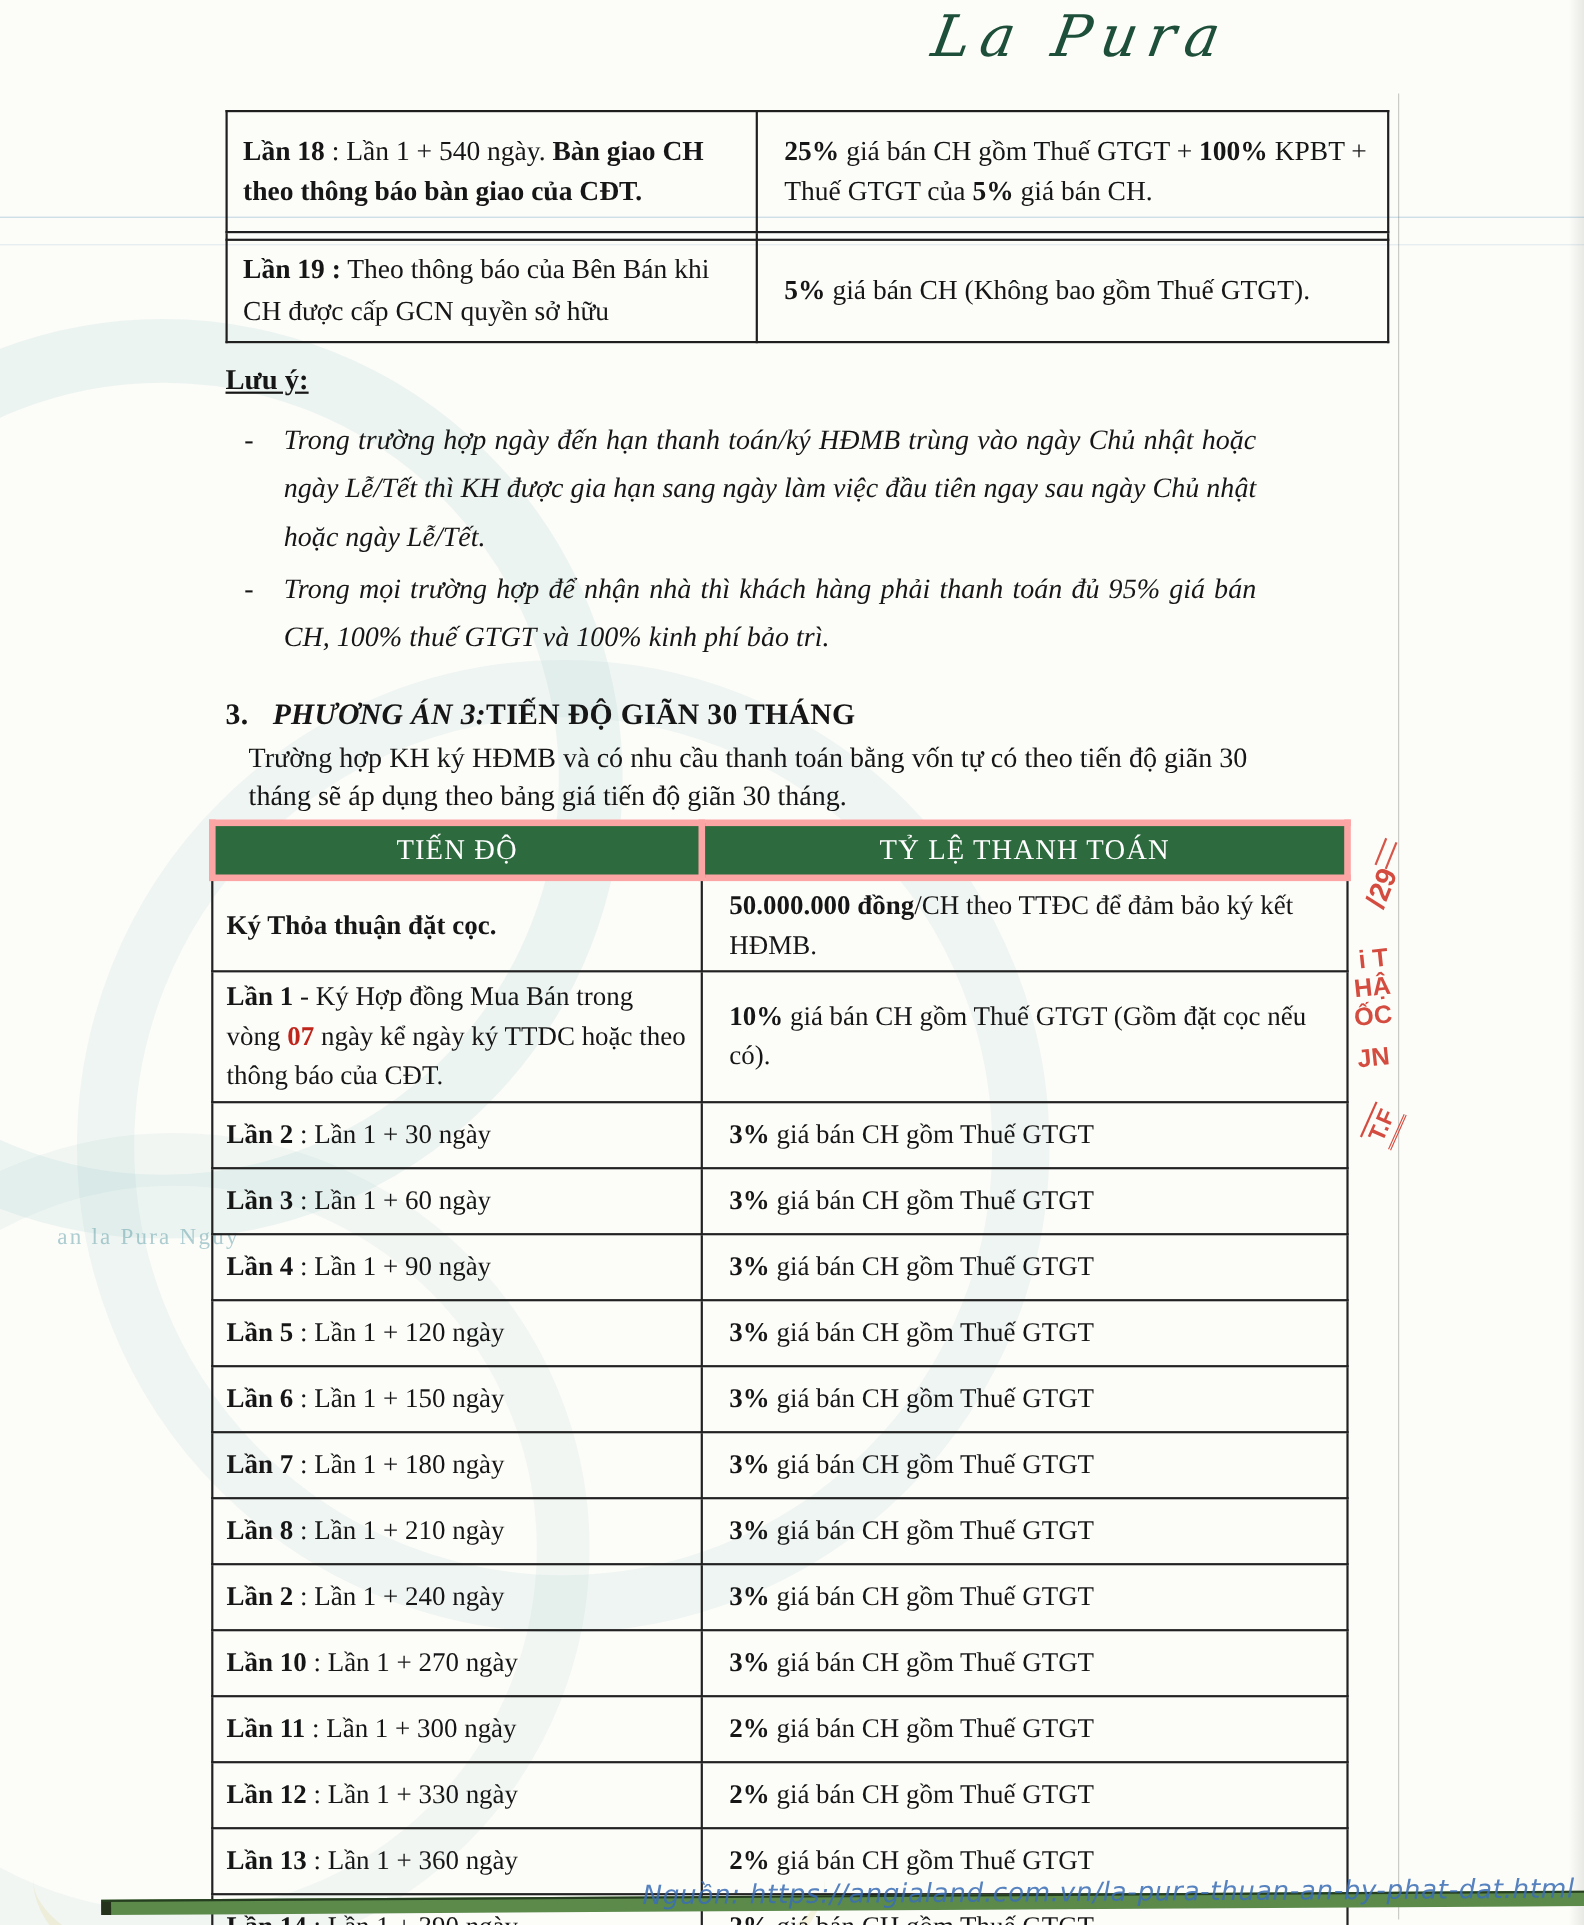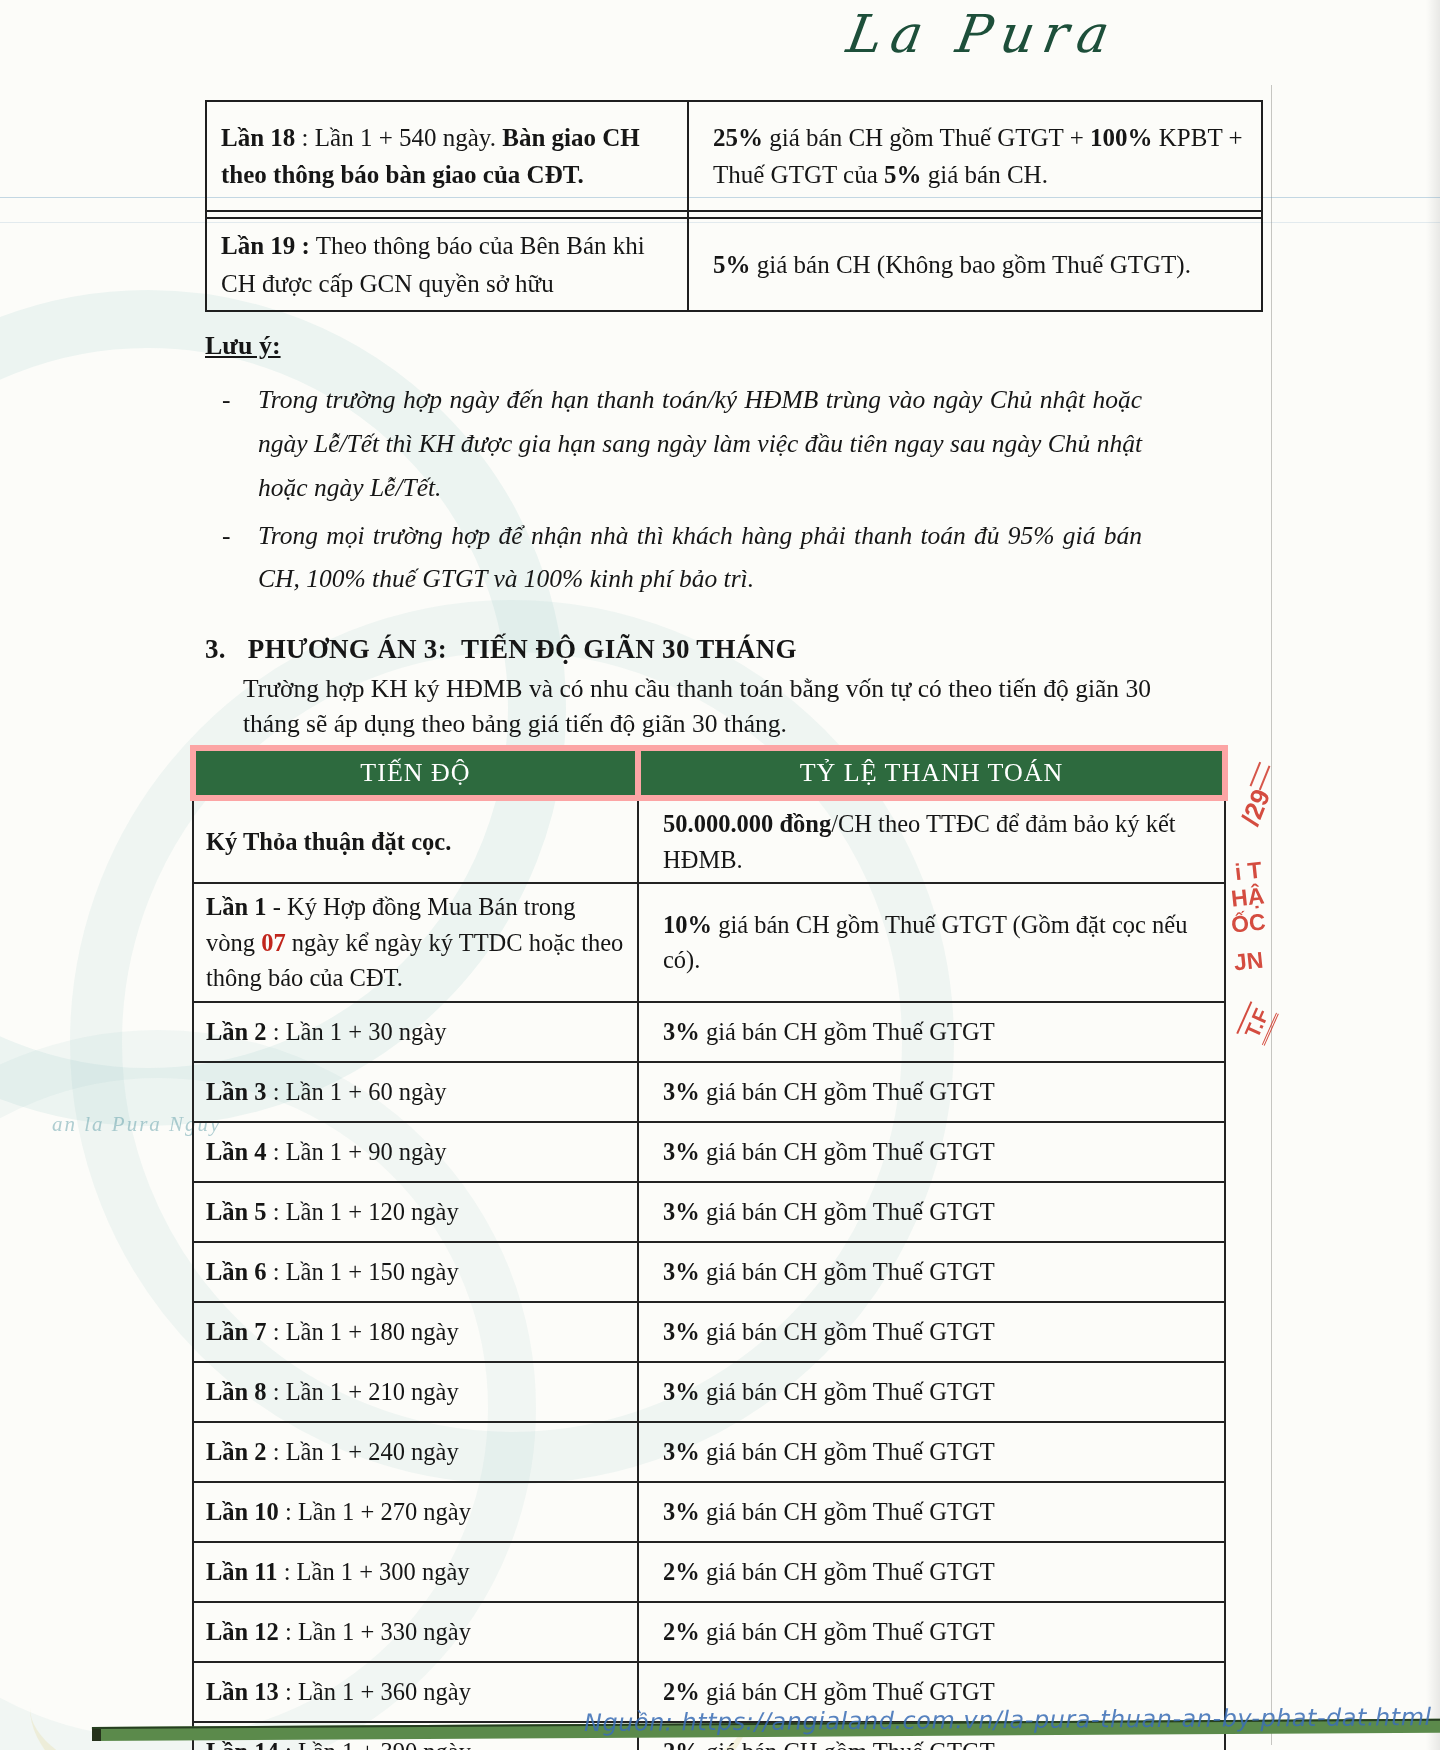--- a/index.html
+++ b/index.html
@@ -12,21 +12,21 @@
   .scan-edge-line{position:absolute;left:1271px;top:85px;width:1px;height:1660px;background:#c6c6c2;}
   .scan-shadow{position:absolute;right:0;top:0;width:14px;height:1750px;background:linear-gradient(to right,rgba(0,0,0,0),rgba(0,0,0,0.08));}
   .hline-1{position:absolute;left:0;top:197px;width:1440px;height:1px;background:rgba(90,145,185,0.35);}
   .hline-2{position:absolute;left:0;top:222px;width:1440px;height:1px;background:rgba(110,155,190,0.18);}
   
   .arc{position:absolute;border-radius:50%;pointer-events:none;}
   .arc-1{left:-270px;top:290px;width:720px;height:720px;border:58px solid rgba(145,200,196,0.14);}
   .arc-2{left:70px;top:600px;width:780px;height:780px;border:52px solid rgba(145,200,196,0.12);}
   .arc-3{left:-220px;top:1030px;width:660px;height:660px;border:48px solid rgba(145,200,196,0.10);}
   .arc-4{left:30px;top:1560px;width:720px;height:260px;border-bottom:36px solid rgba(228,216,150,0.28);border-radius:50%;}
-  .watermark-text{position:absolute;left:52px;top:1112px;font-style:italic;font-size:21px;color:rgba(110,165,175,0.55);letter-spacing:2px;}
+  .watermark-text{position:absolute;left:52px;top:1112px;font-size:21px;color:rgba(110,165,175,0.55);letter-spacing:2px;}
   
   .logo{
     position:absolute;left:848px;top:4px;width:320px;
     font-family:"DejaVu Serif", serif;font-style:italic;font-size:52px;
     color:#1d4f3a;letter-spacing:9px;transform:skewX(-10deg);white-space:nowrap;
   }
   
   table{border-collapse:collapse;table-layout:fixed;}
   td,th{vertical-align:middle;word-wrap:break-word;}
   .b{font-weight:bold;}
@@ -40,22 +40,22 @@
   .top-table tr.gap-row td{height:5px;padding:0;border-top:2.5px solid #1f1f1f;border-bottom:2.5px solid #1f1f1f;}
   .top-table tr.row-19 td{height:72px;}
   
   .note-label{position:absolute;left:205px;top:331px;font-size:26px;font-weight:bold;text-decoration:underline;}
   .notes{position:absolute;left:220px;top:378px;width:922px;}
   .note-item{position:relative;padding-left:38px;font-style:italic;font-size:25.5px;line-height:1.72;text-align:justify;margin-bottom:4px;}
   .note-item .dash{position:absolute;left:2px;top:0;font-style:normal;}
   
   .section-heading{position:absolute;left:205px;top:634px;font-size:27px;font-weight:bold;letter-spacing:0.3px;}
   .section-heading .num{margin-right:22px;}
-  .section-heading .part-a{margin-right:14px;}
-  .section-intro{position:absolute;left:243px;top:671px;width:908px;font-size:25.5px;line-height:1.38;text-align:justify;}
+  .section-heading .part-a{font-style:italic;}
+  .section-intro{position:absolute;left:226px;top:671px;width:908px;font-size:25.5px;line-height:1.38;text-align:justify;}
   
   .main-table{position:absolute;left:190px;top:745px;width:1016px;}
   .main-table th{
     background:#2d6a3e;color:#ffffff;border:6px solid #fca5a5;
     font-size:26px;font-weight:normal;height:42px;letter-spacing:1px;
   }
   .main-table .col-time{width:437px;}
   .main-table .col-pay{width:579px;}
   .main-table td{border:2px solid #222222;padding:5px 12px;font-size:24.5px;line-height:1.45;height:48px;}
   .main-table td.cell-pay{padding-left:24px;}

